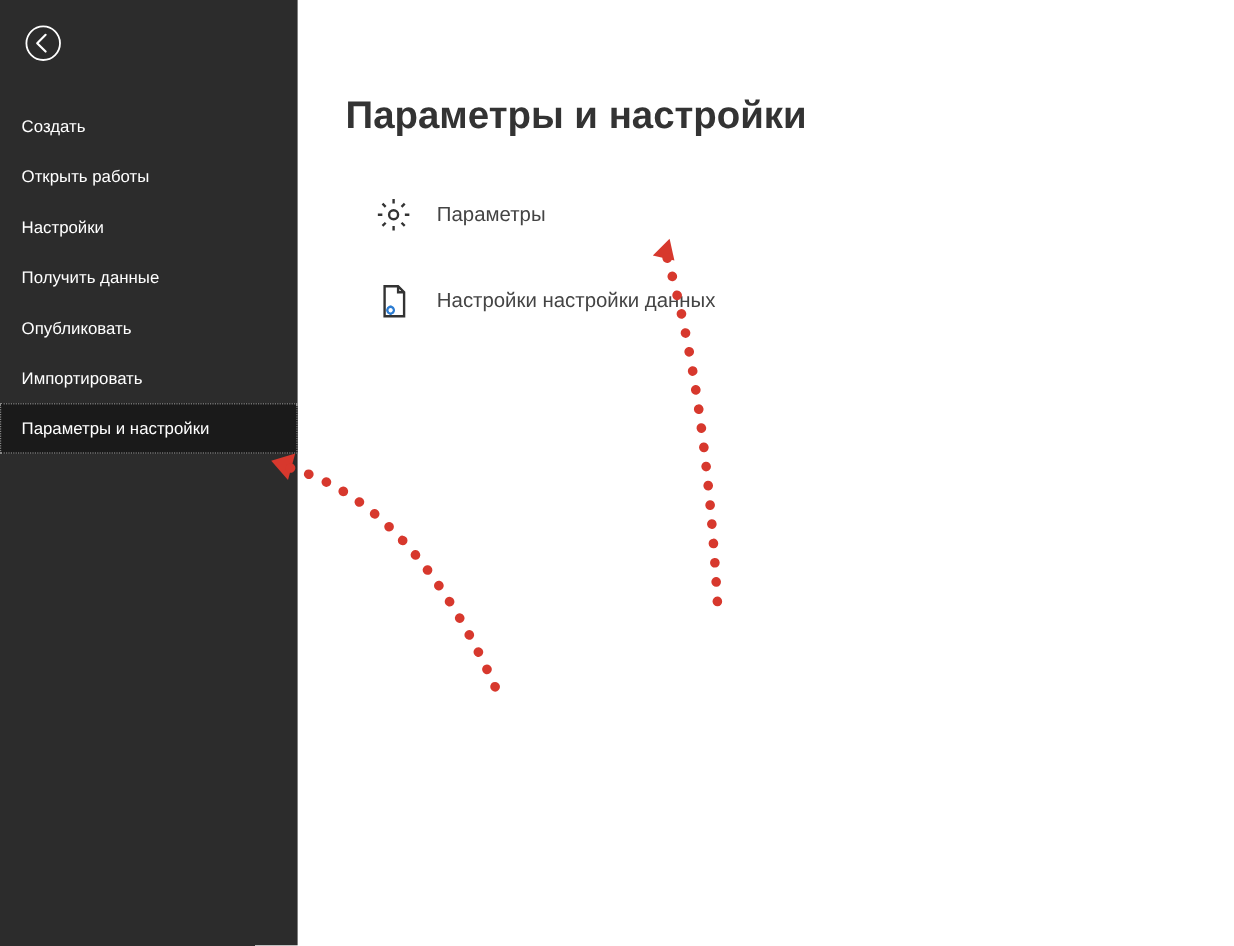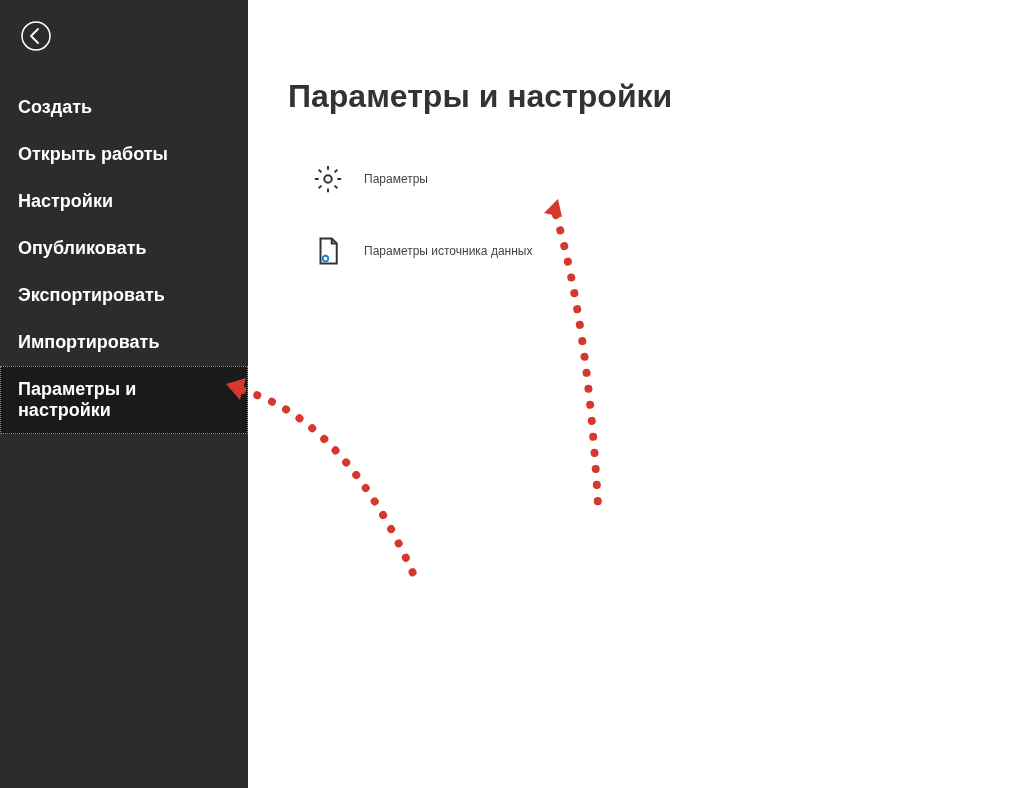--- a/index.html
+++ b/index.html
@@ -32,24 +32,24 @@
       align-items: center;
       justify-content: center;
       cursor: pointer;
     }
     .back-button svg {
       stroke: #ffffff;
       fill: none;
     }
     .sidebar-item {
       color: #ffffff;
-      font-size: 18px;
+      font-size: 14px;
       padding: 13px 18px;
       cursor: pointer;
-      font-weight: 700;
+      font-weight: 400;
     }
     .sidebar-item.active {
       background: #1a1a1a;
       outline: 1px dotted #888;
       outline-offset: -1px;
     }
     .main {
       flex: 1;
       padding: 78px 40px 40px 40px;
       position: relative;
@@ -70,21 +70,21 @@
     }
     .option-icon {
       width: 32px;
       height: 32px;
       display: flex;
       align-items: center;
       justify-content: center;
       flex-shrink: 0;
     }
     .option-label {
-      font-size: 12px;
+      font-size: 17px;
       color: #444444;
     }
     .annotation {
       position: absolute;
       pointer-events: none;
     }
   </style>
 </head>
 <body>
 
@@ -100,24 +100,24 @@
   <div class="sidebar-item">
     <span>Создать</span>
   </div>
   <div class="sidebar-item">
     <span>Открыть работы</span>
   </div>
   <div class="sidebar-item">
     <span>Настройки</span>
   </div>
   <div class="sidebar-item">
-    <span>Опубликовать</span>
+    <span>Получить данные</span>
   </div>
   <div class="sidebar-item">
-    <span>Экспортировать</span>
+    <span>Опубликовать</span>
   </div>
   <div class="sidebar-item">
     <span>Импортировать</span>
   </div>
   <div class="sidebar-item active">
     <span>Параметры и настройки</span>
   </div>
 </div>
 
 <div class="main">
@@ -135,21 +135,21 @@
 
   <div class="option-row">
     <span class="option-icon">
       <svg width="30" height="30" viewBox="0 0 24 24" fill="none">
         <path d="M6 2h9l4 4v16H6V2z" stroke="#333" stroke-width="1.6" fill="none"></path>
         <path d="M15 2v4h4" stroke="#333" stroke-width="1.6" fill="none"></path>
         <circle cx="10" cy="18" r="2.2" stroke="#2d7dd2" stroke-width="1.4" fill="none"></circle>
         <path d="M10 14.8v1.2M10 20v1.2M7.2 18h1.2M11.6 18h1.2M8 16l.9.9M11.1 19.1l.9.9M8 20l.9-.9M11.1 16.9l.9-.9" stroke="#2d7dd2" stroke-width="1.4"></path>
       </svg>
     </span>
-    <span class="option-label">Параметры источника данных</span>
+    <span class="option-label">Настройки настройки данных</span>
   </div>
 
   <svg class="annotation" style="left:290px; top:185px;" width="120" height="340" viewBox="0 0 120 340">
 
     <path d="M20 14 L6 28 L24 32 Z" fill="#d7382d"></path>
 
     <path d="M18 30 Q50 140 60 320" stroke="#d7382d" stroke-width="8" stroke-linecap="round" stroke-dasharray="0.1 16" fill="none"></path>
   </svg>
 
   <svg class="annotation" style="left:-32px; top:370px;" width="240" height="240" viewBox="0 0 240 240">

